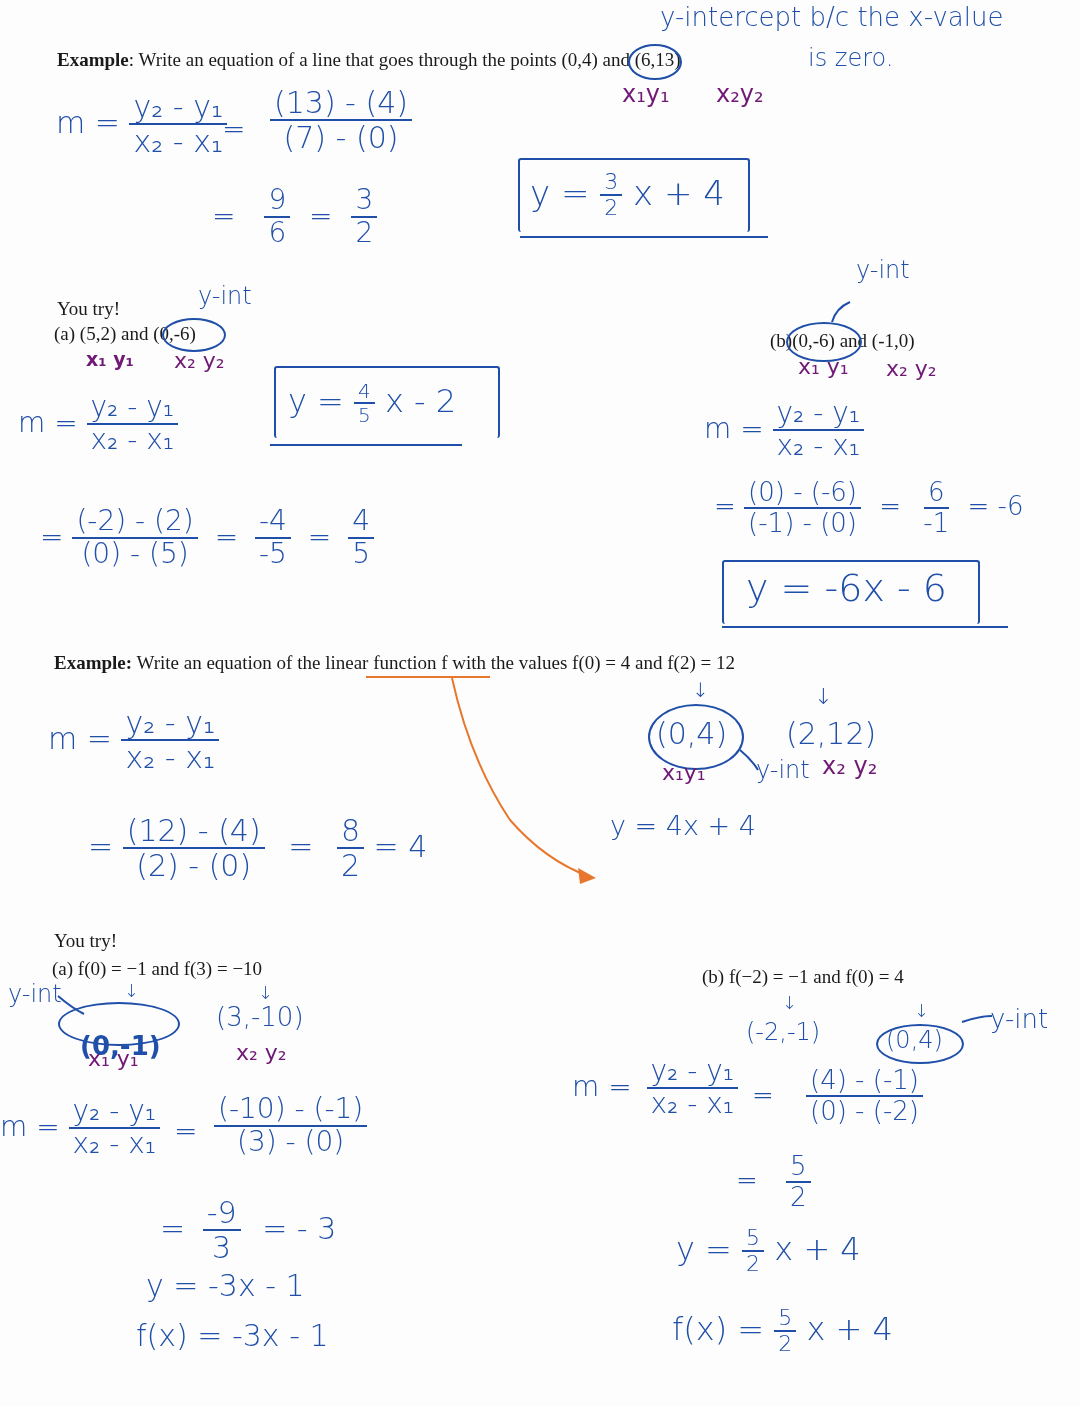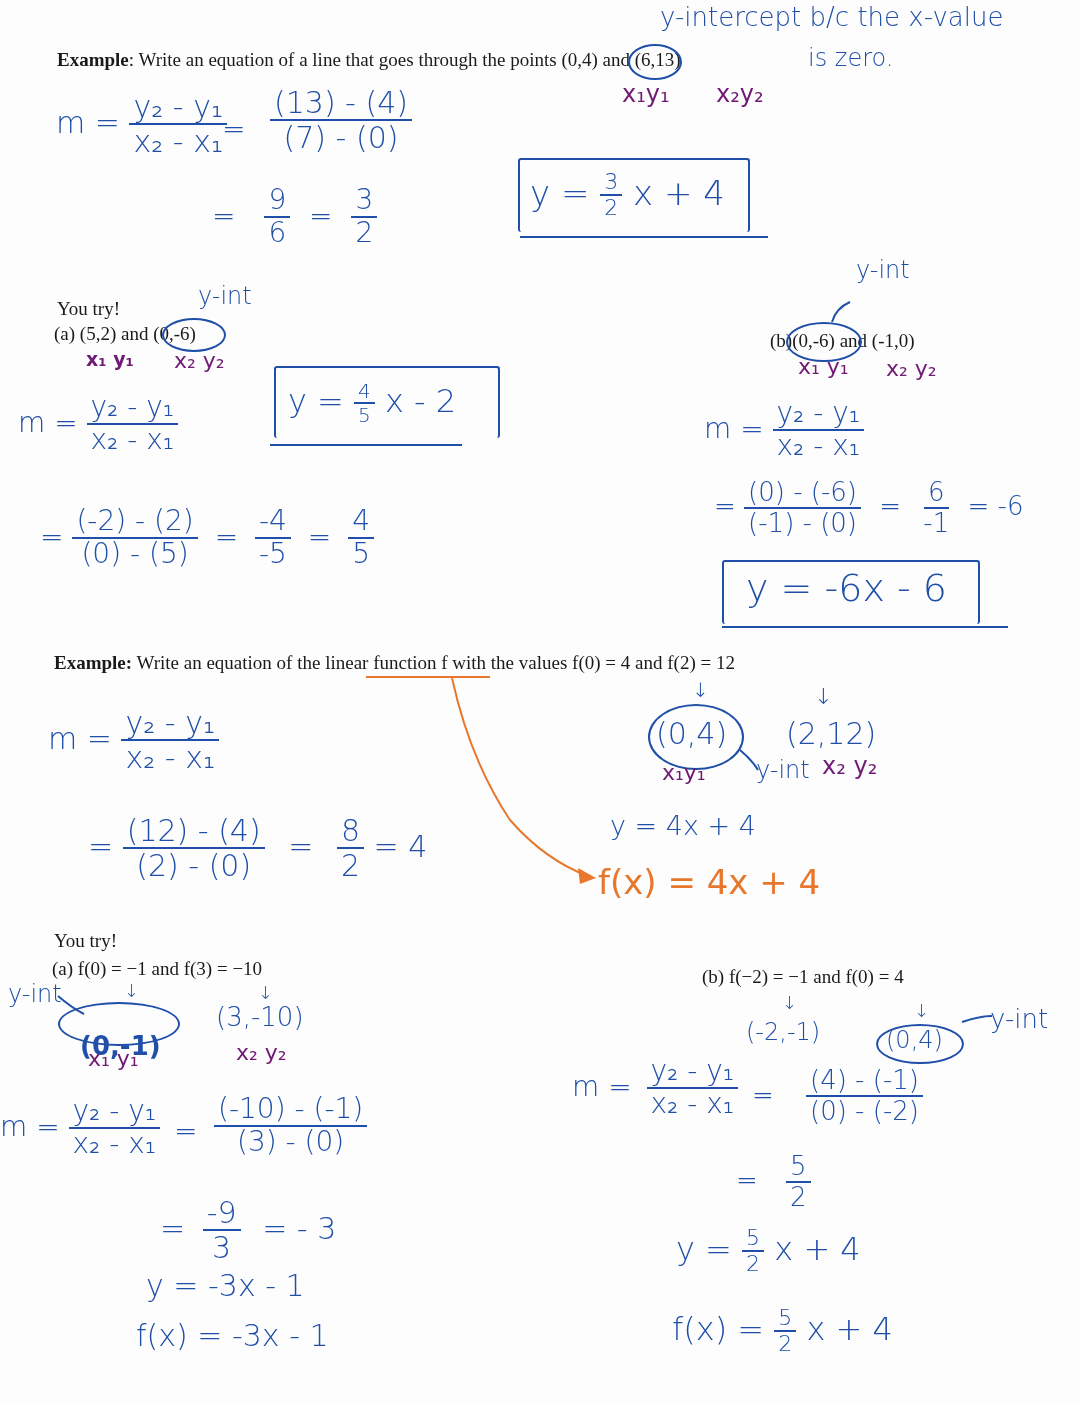--- a/index.html
+++ b/index.html
@@ -176,21 +176,20 @@
       </span>
     <span style="margin:0 14px;">=</span>
     <span class="frac">
         <span class="num">8</span>
         <span class="den">2</span>
       </span>
     <span>= 4</span>
   </div>
 
   <div class="hw" style="left:610px;top:810px;font-size:27px;">y = 4x + 4</div>
-  <div class="hw-orange" style="left:598px;top:862px;font-size:34px;">f(x) = 4x + 4</div>
 
   <svg class="overlay" width="1080" height="1406">
     <path d="M452 678 Q 470 760 510 820 Q 545 860 588 876" stroke="#e8772e" stroke-width="2" fill="none"></path>
     <polygon points="578,868 596,878 580,884" fill="#e8772e"></polygon>
     <path d="M850 302 Q 836 308 832 322" stroke="#1f4fa8" stroke-width="2" fill="none"></path>
     <path d="M740 750 Q 752 760 758 770" stroke="#1f4fa8" stroke-width="2" fill="none"></path>
     <path d="M58 996 Q 72 1008 84 1014" stroke="#1f4fa8" stroke-width="2" fill="none"></path>
     <path d="M962 1022 Q 980 1016 992 1016" stroke="#1f4fa8" stroke-width="2" fill="none"></path>
   </svg>
 

